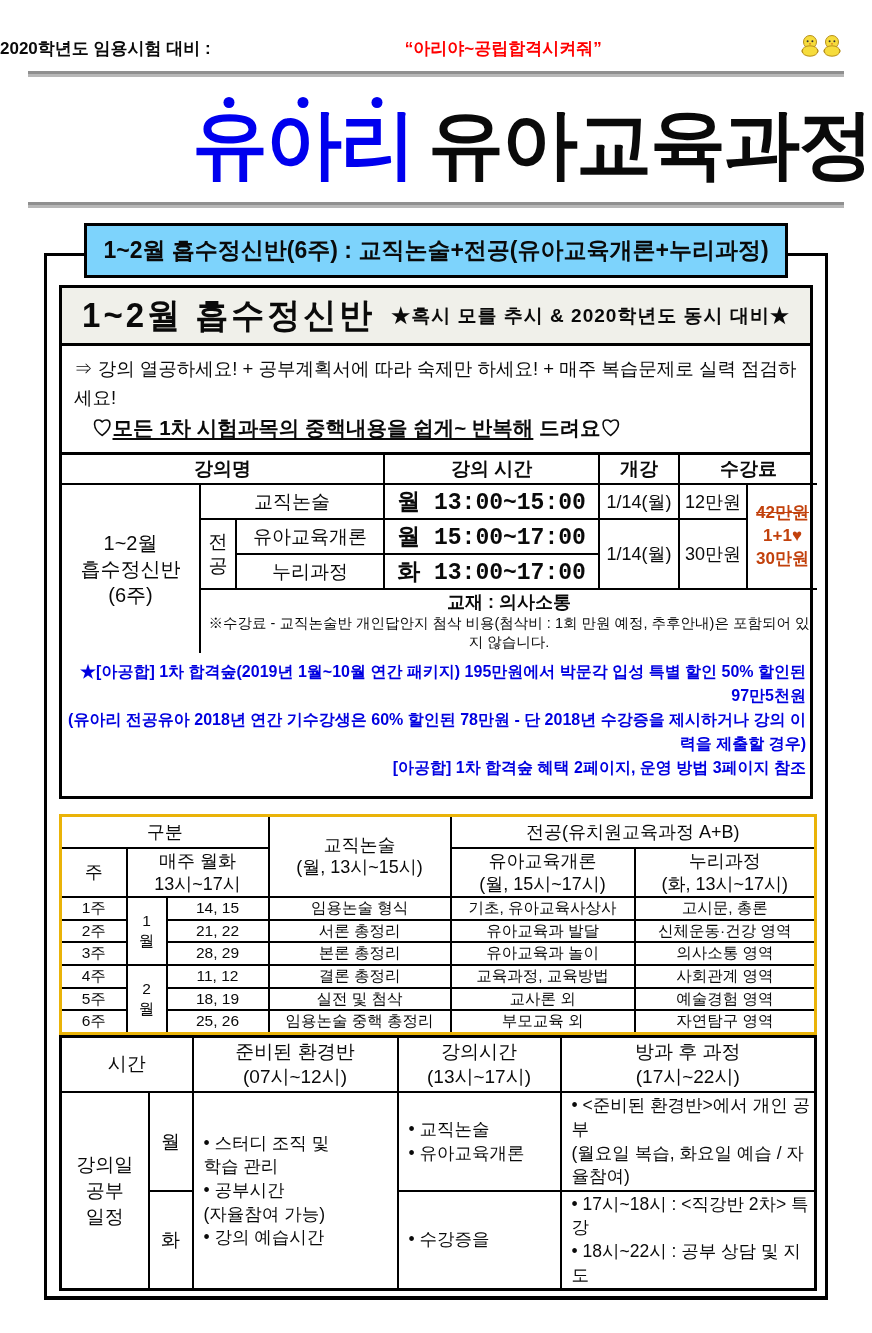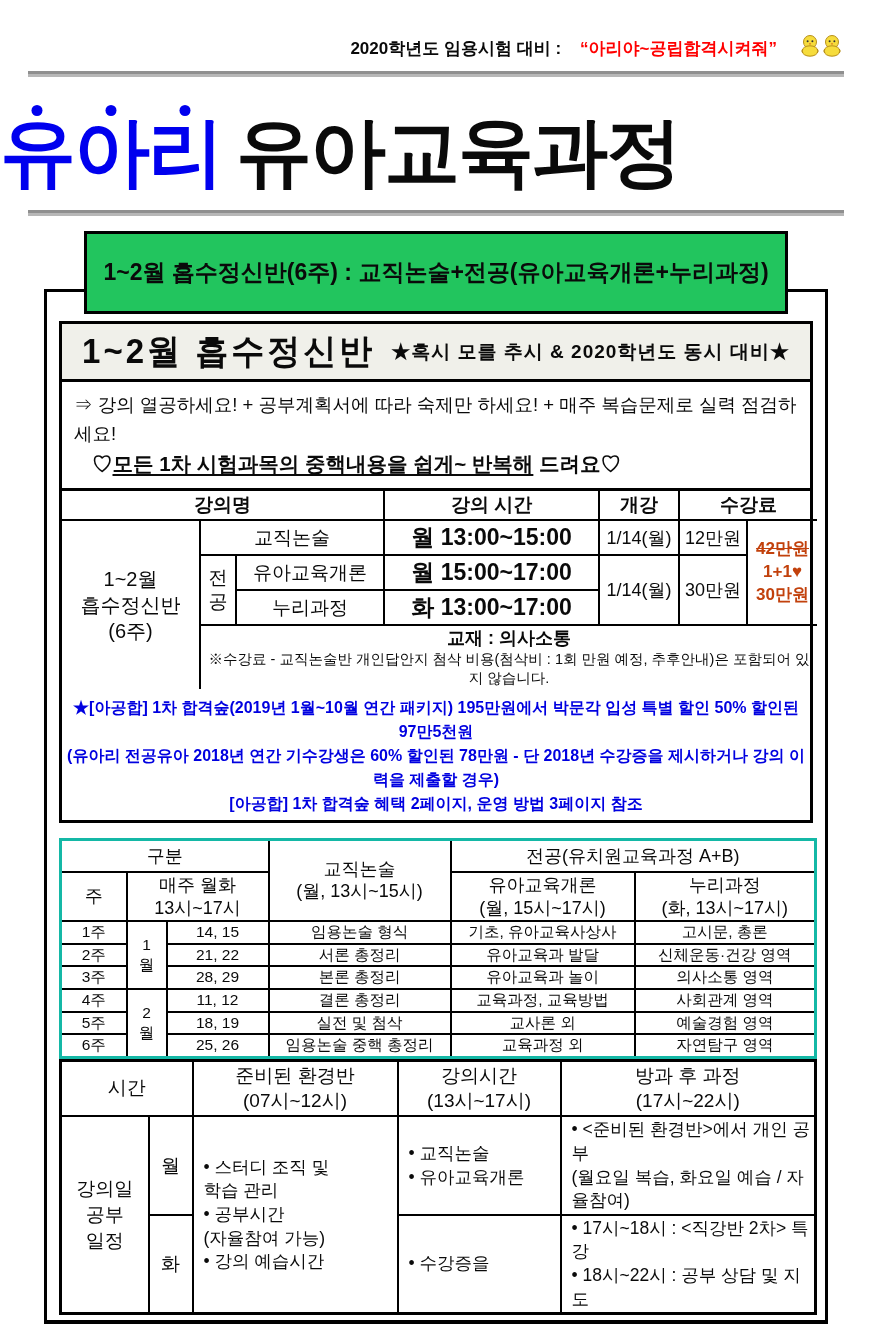--- a/index.html
+++ b/index.html
@@ -1,36 +1,36 @@
 <!DOCTYPE html>
 <html><head>
 <meta charset="utf-8">
 <style>
   * { box-sizing: border-box; }
   body { margin: 0; background: #e9e9e9; font-family: "Liberation Sans", sans-serif; color: #0a0a0a; }
   .page { width: 872px; height: 1333px; background: #ffffff; margin: 0 auto; overflow: hidden; position: relative; }
   .pre { white-space: pre-line; }
 
   
-  .top-note { margin: 34px 30px 0 0; display: flex; justify-content: flex-end; align-items: center; gap: 19px; font-size: 17px; font-weight: bold; }
+  .top-note { margin: 34px 30px 0 0; display: flex; justify-content: space-between; align-items: center; gap: 19px; font-size: 17px; font-weight: bold; }
   .top-note .quote { color: #ff0000; }
   .chicks { display: inline-flex; gap: 2px; margin-left: 4px; }
 
   
   .rule { margin: 9px 28px 0; height: 3px; border-top: 3px solid #8f8f8f; border-bottom: 3px solid #b7b7b7; }
 
   
-  .title { text-align: left; padding-top: 32px; font-size: 76px; font-weight: bold; letter-spacing: -2px; line-height: 1.12; }
+  .title { text-align: right; padding-top: 24px; font-size: 76px; font-weight: bold; letter-spacing: -2px; line-height: 1.12; }
   .title .brand { color: #0000ee; margin-right: 14px; }
   .title .ch { position: relative; display: inline-block; }
   .title .ch::before { content: ""; position: absolute; top: -4px; left: 50%; transform: translateX(-50%); width: 11px; height: 11px; border-radius: 50%; background: #0000ee; }
   .rule2 { margin-top: 16px; }
 
   
-  .section-header { position: relative; z-index: 2; width: max-content; margin: 15px auto 0; background: #22c55e; border: 3px solid #000; padding: 23px 16px; font-size: 23px; font-weight: bold; }
+  .section-header { position: relative; z-index: 2; width: max-content; margin: 15px auto 0; background: #7dd3fc; border: 3px solid #000; padding: 9px 16px; font-size: 23px; font-weight: bold; }
 
   .outer-box { margin: -25px 44px 0; border: 3px solid #000; border-bottom-width: 4px; padding: 29px 12px 5px; background: #fff; }
 
   
   .box1 { border: 3px solid #000; }
   .box1-heading { display: flex; align-items: center; justify-content: center; gap: 16px; height: 58px; border-bottom: 3px solid #000; background: #f0f0ea; }
   .box1-heading .big { font-size: 33px; font-weight: 900; letter-spacing: 3px; transform: scaleY(1.05); }
   .box1-heading .side { font-size: 19px; font-weight: bold; letter-spacing: 1px; }
   .box1-body { padding: 9px 12px 8px; font-size: 18.5px; line-height: 1.55; border-bottom: 3px solid #000; }
   .box1-body .em { font-weight: bold; font-size: 21px; }
@@ -38,31 +38,31 @@
   .box1-body .l3 u { text-underline-offset: 3px; }
 
   table.grid { width: 100%; border-collapse: collapse; table-layout: fixed; }
   table.grid td, table.grid th { border: 2px solid #000; text-align: center; vertical-align: middle; padding: 1px 2px; overflow: hidden; }
   table.inner { border: hidden; }
 
   .t1 th { font-size: 19px; font-weight: bold; height: 16px; }
   .t1 .group { font-size: 20px; line-height: 1.3; }
   .t1 .cat { font-size: 19px; line-height: 1.25; }
   .t1 .subject { font-size: 19px; height: 32px; }
-  .t1 .time { font-size: 23px; font-weight: bold; }
+  .t1 .time { font-size: 23px; font-weight: bold; font-family: Liberation Mono, monospace; }
   .t1 .open, .t1 .fee { font-size: 18px; }
   .t1 .promo { color: #c2410c; font-weight: bold; font-size: 17px; line-height: 1.35; }
   .t1 .promo .strike { text-decoration: line-through; }
   .t1 .bookrow { height: 46px; }
   .t1 .book { font-size: 18px; font-weight: 600; line-height: 1.25; }
   .t1 .note { font-size: 14.5px; font-weight: normal; }
 
-  .blue-promo { padding: 7px 4px 4px; text-align: center; color: #0000e0; font-weight: bold; font-size: 16px; line-height: 1.5; }
-
-  .t2 { margin-top: 15px; border: 3px solid #14b8a6; }
+  .blue-promo { padding: 7px 4px 16px; text-align: right; color: #0000e0; font-weight: bold; font-size: 16px; line-height: 1.5; }
+
+  .t2 { margin-top: 15px; border: 3px solid #eab308; }
   .t2 th { font-size: 18px; font-weight: 500; line-height: 1.25; }
   .t2 .ha { height: 33px; }
   .t2 .hb { height: 45px; }
   .t2 td { font-size: 15.5px; height: 20px; line-height: 1.2; }
   .t2 .month { font-size: 15.5px; line-height: 1.3; }
 
   .t3 { border: 3px solid #000; }
   .t3 th { font-size: 19px; font-weight: 500; line-height: 1.3; height: 56px; }
   .t3 td { font-size: 17.5px; height: 62px; }
   .t3 .left { text-align: left; padding-left: 10px; line-height: 1.35; }
@@ -241,21 +241,21 @@
         <td>5주</td>
         <td>18, 19</td>
         <td>실전 및 첨삭</td>
         <td>교사론 외</td>
         <td>예술경험 영역</td>
       </tr>
       <tr>
         <td>6주</td>
         <td>25, 26</td>
         <td>임용논술 중핵 총정리</td>
-        <td>교육과정 외</td>
+        <td>부모교육 외</td>
         <td>자연탐구 영역</td>
       </tr>
     </tbody>
       </table>
 
     <table class="grid t3">
       <colgroup>
           <col style="width:88px">
           <col style="width:44px">
           <col style="width:205px">

